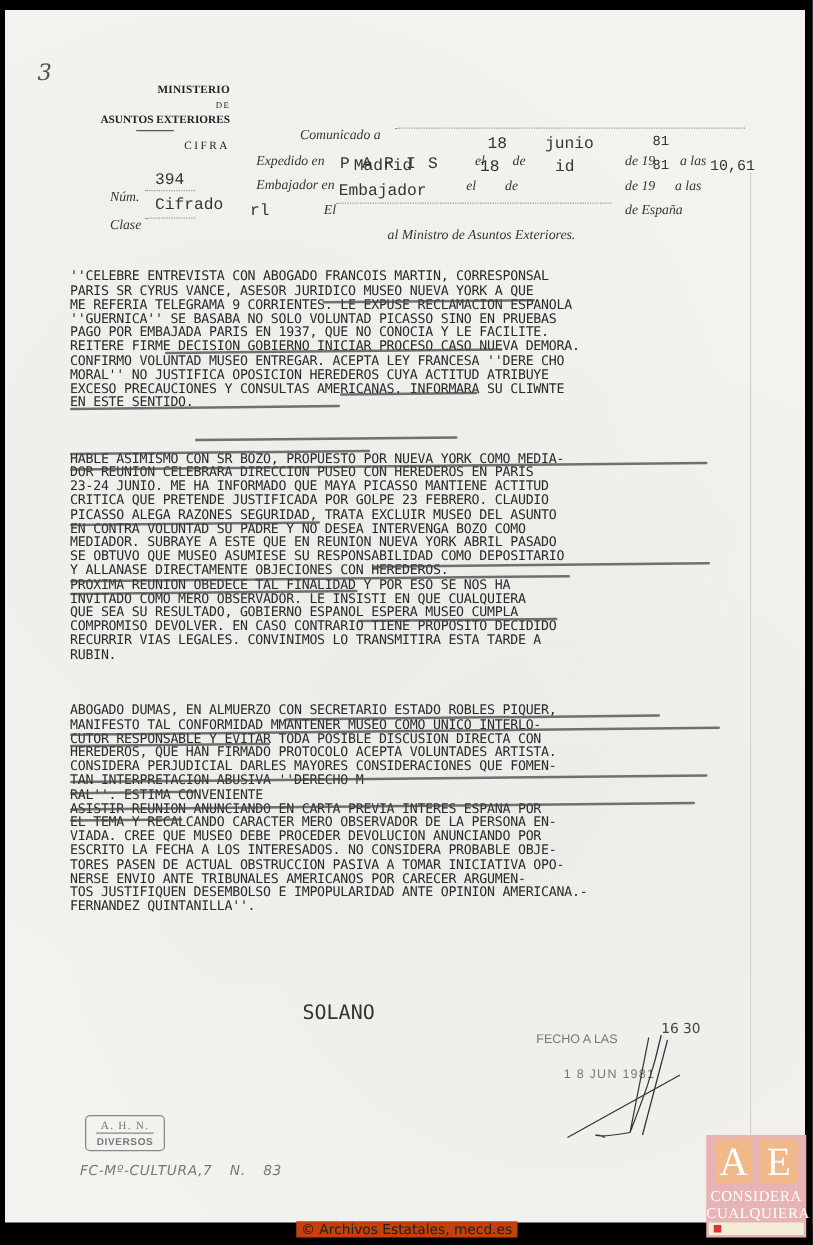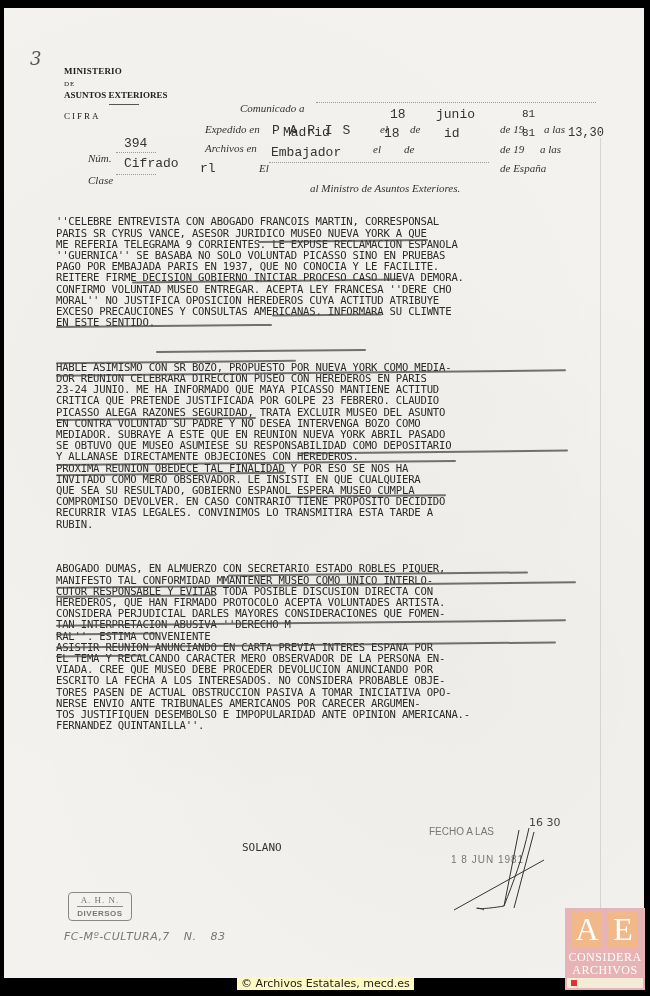--- a/index.html
+++ b/index.html
@@ -5,48 +5,48 @@
   html, body { margin: 0; padding: 0; background: #000; }
   body { width: 650px; height: 996px; position: relative; overflow: hidden; }
   .page {
     position: absolute; left: 4px; top: 8px; width: 640px; height: 970px;
     background: #f3f2ef;
     background-image: radial-gradient(circle at 30% 40%, rgba(0,0,0,0.02), transparent 60%),
                       radial-gradient(circle at 70% 70%, rgba(0,0,0,0.025), transparent 55%);
   }
   .fold { position: absolute; left: 596px; top: 130px; width: 1px; height: 820px; background: #d6d4cf; }
   .hnum { position: absolute; left: 26px; top: 40px; font-family: "DejaVu Serif", serif; font-size: 18px; color: #555; font-style: italic; }
-  .ministry { position: absolute; left: 60px; top: 58px; width: 120px; text-align: left; font-family: "Liberation Serif", serif; color: #222; }
+  .ministry { position: absolute; left: 60px; top: 58px; width: 120px; text-align: right; font-family: "Liberation Serif", serif; color: #222; }
   .ministry .l1 { font-size: 9px; font-weight: bold; letter-spacing: 0.2px; }
   .ministry .l2 { font-size: 7px; margin-top: 4px; letter-spacing: 1px; }
   .ministry .l3 { font-size: 9px; font-weight: bold; margin-top: 2px; }
   .ministry .rule { width: 30px; margin: 4px auto 0; border-top: 1px solid #555; }
   .ministry .l4 { font-size: 9px; letter-spacing: 2px; margin-top: 6px; }
   .lab { position: absolute; font-family: "Liberation Serif", serif; font-style: italic; font-size: 11px; color: #333; margin-top: 12px; }
   .typ { position: absolute; font-family: "Liberation Mono", monospace; font-size: 13px; color: #333; }
   .dotline { position: absolute; border-bottom: 1px dotted #999; height: 0; }
   .body-text {
     position: absolute; left: 52px; top: 186px; width: 540px;
     font-family: "DejaVu Sans Mono", monospace; font-size: 10.6px; line-height: 11.2px;
     color: #2a2a2a; white-space: pre; letter-spacing: -0.2px;
   }
   .para { margin: 0 0 11px 0; }
   .para.tight { margin-bottom: 0; }
-  .signer { position: absolute; left: 238px; top: 792px; font-family: "DejaVu Sans Mono", monospace; font-size: 11px; color: #333; margin-top: 41px; }
+  .signer { position: absolute; left: 238px; top: 792px; font-family: "DejaVu Sans Mono", monospace; font-size: 16px; color: #333; }
   .fecho { position: absolute; left: 425px; top: 818px; font-family: "Liberation Sans", sans-serif; font-size: 10px; color: #777; }
   .fecho-date { position: absolute; left: 447px; top: 846px; font-family: "Liberation Sans", sans-serif; font-size: 10px; color: #777; letter-spacing: 1px; }
   .fecho-time { position: absolute; left: 525px; top: 808px; font-family: "DejaVu Sans", sans-serif; font-size: 11px; color: #444; }
   .sig { position: absolute; left: 440px; top: 812px; }
   .stamp { position: absolute; left: 64px; top: 884px; width: 62px; border: 1.5px solid #888; border-radius: 4px; text-align: center; font-family: "Liberation Serif", serif; color: #777; padding: 2px 0; }
   .stamp .s1 { font-size: 9px; letter-spacing: 1px; border-bottom: 1px solid #888; margin: 0 8px 2px; padding-bottom: 1px; }
   .stamp .s2 { font-size: 8px; font-weight: bold; letter-spacing: 0.5px; font-family: "Liberation Sans", sans-serif; }
   .handnote { position: absolute; left: 60px; top: 922px; font-family: "DejaVu Sans", sans-serif; font-size: 11px; color: #777; font-style: italic; letter-spacing: 0.5px; word-spacing: 10px; }
   .bottomrule { position: absolute; left: 4px; top: 972px; width: 560px; border-top: 1px solid #444; }
   .copyright { position: absolute; left: 0; top: 980px; width: 650px; height: 16px; background: #000; }
-  .copyright span { position: absolute; left: 237px; top: -3px; font-family: "DejaVu Sans", sans-serif; font-size: 11px; color: #e8e8e8; background: #fef9c3; color: #222; padding: 0 4px; }
+  .copyright span { position: absolute; left: 237px; top: -3px; font-family: "DejaVu Sans", sans-serif; font-size: 11px; color: #e8e8e8; background: #c2410c; color: #222; padding: 0 4px; }
   .logo { position: absolute; left: 565px; top: 908px; width: 80px; height: 82px; background: #e8b3b4; }
   .logo .tiles { display: flex; gap: 6px; padding: 3px 7px 0; }
   .logo .tile { width: 30px; height: 36px; background: #f1b88a; color: #fff; font-family: "Liberation Serif", serif; font-size: 32px; text-align: center; line-height: 36px; }
   .logo .t1 { font-family: "Liberation Serif", serif; color: #fff; font-size: 12px; text-align: center; letter-spacing: 0.5px; margin-top: 4px; line-height: 13px; }
   .logo .bar { position: absolute; left: 2px; bottom: 2px; width: 76px; height: 10px; background: #f3ecd6; }
   .logo .bar i { position: absolute; left: 4px; top: 2px; width: 6px; height: 6px; background: #d33; }
   .underline { position: absolute; height: 2px; background: rgba(70,70,70,0.75); transform: rotate(-0.6deg); border-radius: 1px; }
 </style>
 </head>
 <body>
@@ -78,30 +78,30 @@
   <span class="lab" style="left:201px; top:103px;">Expedido en</span>
   <span class="typ" style="left:268px; top:99px; letter-spacing:1px;margin-top:16px;">P A R I S</span>
   <span class="lab" style="left:376px; top:103px;">el</span>
   <span class="typ" style="left:386px; top:99px;">18</span>
   <span class="lab" style="left:406px; top:103px;">de</span>
   <span class="typ" style="left:432px; top:99px;">junio</span>
   <span class="lab" style="left:496px; top:103px;">de 19</span>
   <span class="typ" style="left:518px; top:100px; font-size:11px;">81</span>
   <span class="lab" style="left:540px; top:103px;">a las</span>
 
-  <span class="lab" style="left:201px; top:122px;">Archivos en</span>
+  <span class="lab" style="left:201px; top:122px;">Embajador en</span>
   <span class="typ" style="left:279px; top:117px;">Madrid</span>
   <span class="lab" style="left:369px; top:123px;">el</span>
   <span class="typ" style="left:380px; top:118px;">18</span>
   <span class="lab" style="left:400px; top:123px;">de</span>
   <span class="typ" style="left:440px; top:118px;">id</span>
   <span class="lab" style="left:496px; top:123px;">de 19</span>
   <span class="typ" style="left:518px; top:119px; font-size:11px;">81</span>
   <span class="lab" style="left:536px; top:123px;">a las</span>
-  <span class="typ" style="left:564px; top:118px; font-size:12px;">13,30</span>
+  <span class="typ" style="left:564px; top:118px; font-size:12px;">10,61</span>
 
   <span class="lab" style="left:255px; top:142px;">El</span>
   <span class="typ" style="left:267px; top:137px;">Embajador</span>
   <span class="dotline" style="left:265px; top:154px; width:220px;"></span>
   <span class="lab" style="left:496px; top:142px;">de España</span>
   <span class="lab" style="left:306px; top:162px;">al Ministro de Asuntos Exteriores.</span>
 
   <div class="body-text">
     <div class="para">''CELEBRE ENTREVISTA CON ABOGADO FRANCOIS MARTIN, CORRESPONSAL
 PARIS SR CYRUS VANCE, ASESOR JURIDICO MUSEO NUEVA YORK A QUE
@@ -186,17 +186,17 @@
 <div class="copyright">
   <span>© Archivos Estatales, mecd.es</span>
 </div>
 
 <div class="logo">
   <div class="tiles">
     <div class="tile">A</div>
     <div class="tile">E</div>
   </div>
   <div class="t1">CONSIDERA</div>
-  <div class="t1" style="margin-top:0;">ARCHIVOS</div>
+  <div class="t1" style="margin-top:0;">CUALQUIERA</div>
   <div class="bar">
       <i></i>
     </div>
 </div>
 
 </body></html>

